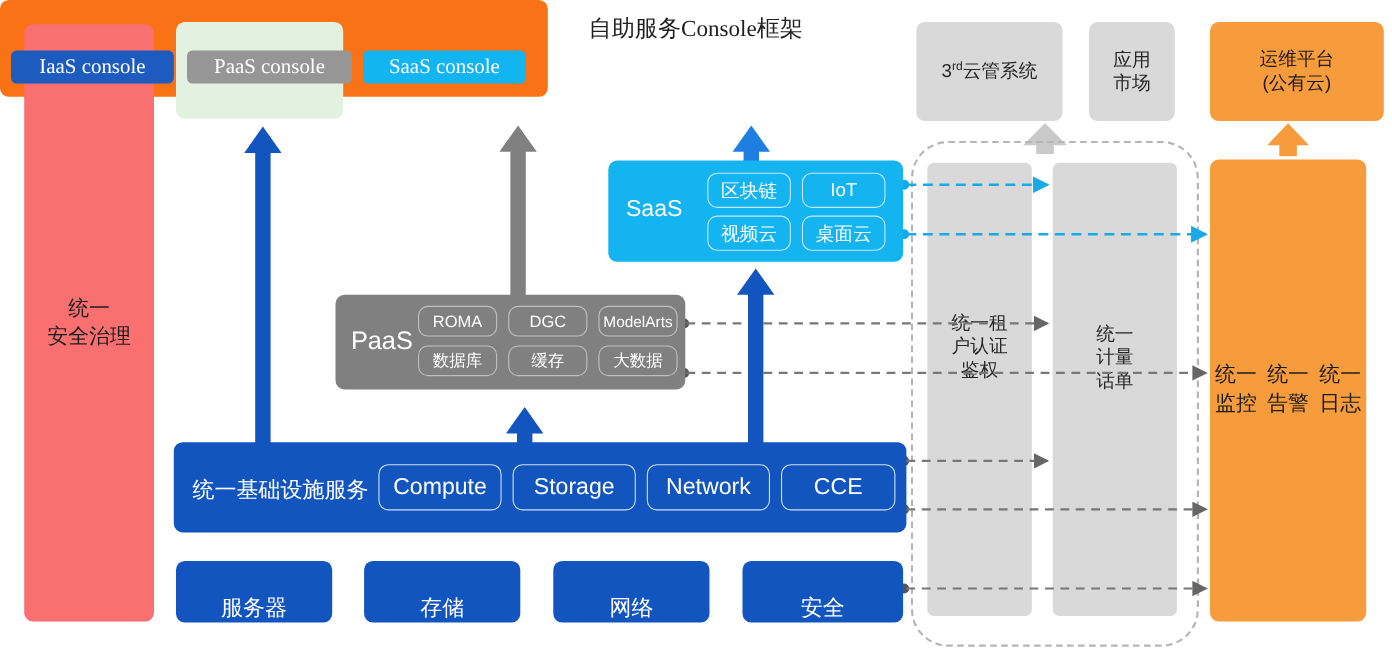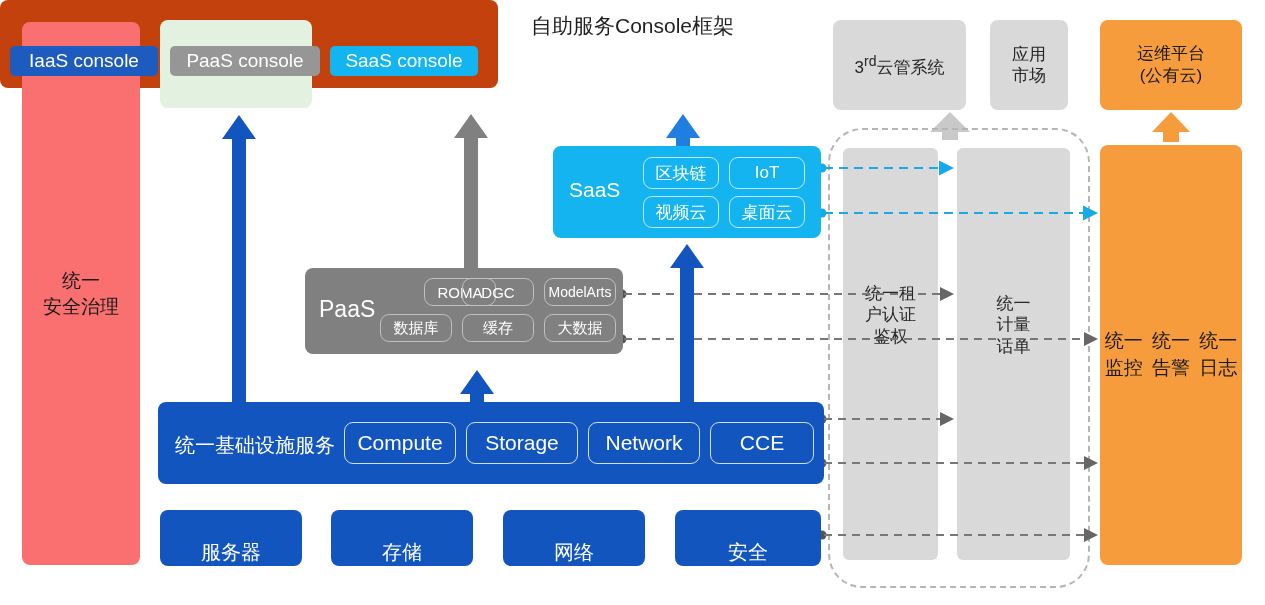--- a/index.html
+++ b/index.html
@@ -4,21 +4,21 @@
 <style>
   html,body{margin:0;padding:0;background:#ffffff;}
   body{font-family:"Liberation Sans","DejaVu Sans",sans-serif;}
   #stage{position:relative;width:1265px;height:605px;background:#ffffff;overflow:hidden;}
   .box{position:absolute;box-sizing:border-box;display:flex;align-items:center;justify-content:center;text-align:center;}
 
   
   .panel-red{background:#fa7070;border-radius:8px;color:#1a1a1a;font-size:19px;line-height:1.35;}
   .panel-orange{background:#f79c3c;border-radius:8px;color:#1a1a1a;font-size:19px;line-height:1.4;}
   .panel-green-light{background:#e3f1e0;border-radius:8px;color:#1a1a1a;font-size:19px;}
-  .panel-green{background:#c2410c;border-radius:8px;}
+  .panel-green{background:#f97316;border-radius:8px;font-family:Liberation Serif, serif;}
   .panel-gray{background:#d9d9d9;border-radius:8px;color:#262626;font-size:17px;line-height:1.25;}
   .panel-orange-top{background:#f79c3c;border-radius:8px;color:#1a1a1a;font-size:17px;line-height:1.3;}
 
   .console-title{position:absolute;left:0;right:0;top:12px;text-align:center;font-size:21px;color:#1f1f1f;}
   .chip{position:absolute;border-radius:5px;display:flex;align-items:center;justify-content:center;
         color:#ffffff;font-size:19px;box-sizing:border-box;}
   .chip-iaas{background:#1d5bbf;}
   .chip-paas{background:#969696;}
   .chip-saas{background:#13b5f0;}
 
@@ -92,36 +92,36 @@
   </div>
 
   <div class="uarrow" style="left:666px;top:114px;width:34px;height:36px;">
     <svg width="34" height="36" viewBox="0 0 34 36">
       <polygon points="17,0 34,24 24,24 24,36 10,36 10,24 0,24" fill="#1f7fe0"></polygon>
     </svg>
   </div>
 
   <div class="box panel-gray" style="left:833px;top:20px;width:133px;height:90px;">
     <span>
-      <span>3</span><sup style="font-size:14px;">rd</sup><span>云管系统</span>
+      <span>3</span><sup style="font-size:11px;">rd</sup><span>云管系统</span>
     </span>
   </div>
 
   <div class="box panel-gray" style="left:990px;top:20px;width:78px;height:90px;flex-direction:column;">
     <span>应用</span>
     <span>市场</span>
   </div>
 
   <div class="uarrow" style="left:930px;top:112px;width:40px;height:28px;">
     <svg width="40" height="28" viewBox="0 0 40 28">
       <polygon points="20,0 40,20 28,20 28,28 12,28 12,20 0,20" fill="#c9c9c9"></polygon>
     </svg>
   </div>
 
-  <div class="box panel-orange-top" style="left:1100px;top:20px;width:142px;height:90px;flex-direction:column;">
+  <div class="box panel-orange-top" style="left:1100px;top:20px;width:158px;height:90px;flex-direction:column;">
     <span>运维平台</span>
     <span>(公有云)</span>
   </div>
 
   <div class="uarrow" style="left:1152px;top:112px;width:38px;height:30px;">
     <svg width="38" height="30" viewBox="0 0 38 30">
       <polygon points="19,0 38,20 27,20 27,30 11,30 11,20 0,20" fill="#f79c3c"></polygon>
     </svg>
   </div>
 
@@ -196,21 +196,21 @@
   </div>
 
   <div class="uarrow" style="left:670px;top:244px;width:34px;height:162px;">
     <svg width="34" height="162" viewBox="0 0 34 162">
       <polygon points="17,0 34,24 24,24 24,162 10,162 10,24 0,24" fill="#1355bf"></polygon>
     </svg>
   </div>
 
   <div class="paas-block" style="left:305px;top:268px;width:318px;height:86px;">
     <span class="paas-label" style="left:14px;top:28px;">PaaS</span>
-    <div class="paas-chip" style="left:75px;top:10px;width:72px;height:28px;margin-left:44px;">
+    <div class="paas-chip" style="left:75px;top:10px;width:72px;height:28px;">
       <span>ROMA</span>
     </div>
     <div class="paas-chip" style="left:157px;top:10px;width:72px;height:28px;">
       <span>DGC</span>
     </div>
     <div class="paas-chip" style="left:239px;top:10px;width:72px;height:28px;font-size:14px;">
       <span>ModelArts</span>
     </div>
     <div class="paas-chip" style="left:75px;top:46px;width:72px;height:28px;">
       <span>数据库</span>

